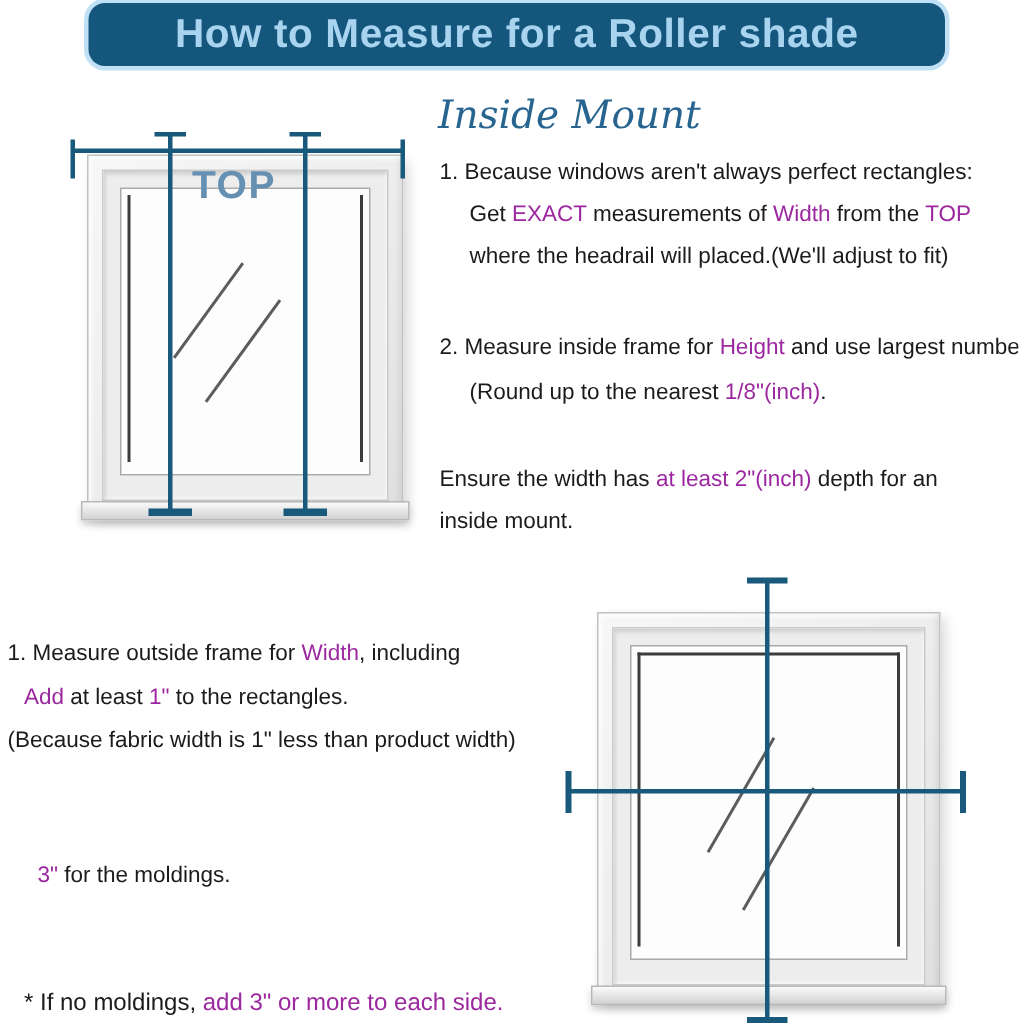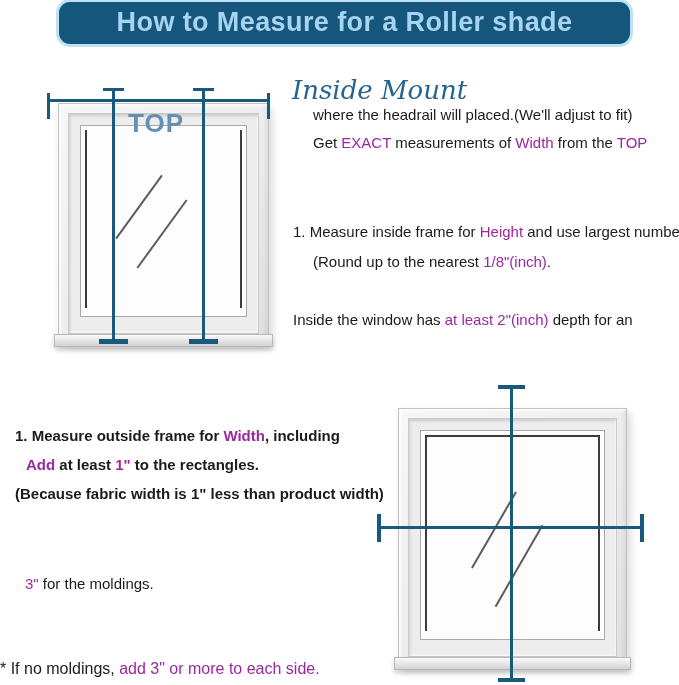--- a/index.html
+++ b/index.html
@@ -14,31 +14,31 @@
   
   .banner{position:absolute;left:59px;top:2px;width:571px;height:42px;
     background:var(--banner-bg);border-radius:11px;
     box-shadow:0 0 0 3px rgba(130,195,235,.5);
     text-align:center;line-height:41px;font-size:27px;font-weight:bold;
     color:var(--banner-text);letter-spacing:.4px;}
 
   
   .h2{position:absolute;font-family:"DejaVu Serif",serif;font-style:italic;
     font-size:26px;color:var(--heading);white-space:nowrap;}
-  #h-inside{left:292px;top:75px;}
+  #h-inside{left:292px;top:62px;}
   #h-outside{left:4px;top:384px;}
 
   
   .para{position:absolute;font-size:15px;line-height:28px;color:var(--body-text);white-space:nowrap;}
   #p-in-1{left:293px;top:101px;}
   #p-in-2{left:293px;top:217px;line-height:30px;}
   #p-in-3{left:293px;top:306px;}
-  #p-out-1{left:15px;top:421px;line-height:29px;font-weight:bold;}
+  #p-out-1{left:5px;top:421px;line-height:29px;}
   #p-out-2{left:5px;top:569px;line-height:29px;}
-  #p-foot{left:0;top:655px;font-size:16px;}
+  #p-foot{left:16px;top:655px;font-size:16px;}
   .ind1{padding-left:20px;}
   .ind2{padding-left:11px;}
   .hl{color:var(--highlight);}
 
   
   .win{position:absolute;background:linear-gradient(135deg,#f7f7f7 0%,#ececec 55%,#dfdfdf 100%);
     border:1px solid #c2c2c2;
     box-shadow:3px 4px 8px rgba(0,0,0,.16), inset -2px -2px 4px rgba(0,0,0,.07), inset 2px 2px 3px rgba(255,255,255,.9);}
   #win-inside{left:58px;top:103px;width:211px;height:241px;}
   #win-outside{left:398px;top:408px;width:229px;height:259px;}
@@ -107,29 +107,31 @@
   <div class="ml" id="ml-in-v1-capT"></div>
   <div class="ml" id="ml-in-v1-capB"></div>
   <div class="ml" id="ml-in-v2"></div>
   <div class="ml" id="ml-in-v2-capT"></div>
   <div class="ml" id="ml-in-v2-capB"></div>
 
   <div class="top-label">TOP</div>
 
   <div class="h2" id="h-inside">Inside Mount</div>
   <div class="para" id="p-in-1">
+      <div class="tline"><span>1. Because windows aren't always perfect rectangles:</span></div>
+      <div class="tline ind1"><span>Get </span><span class="hl">EXACT</span><span> measurements of </span><span class="hl">Width</span><span> from the </span><span class="hl">TOP</span></div>
       <div class="tline ind1"><span>where the headrail will placed.(We'll adjust to fit)</span></div>
-      <div class="tline ind1"><span>Get </span><span class="hl">EXACT</span><span> measurements of </span><span class="hl">Width</span><span> from the </span><span class="hl">TOP</span></div>
     </div>
   <div class="para" id="p-in-2">
-      <div class="tline"><span>1. Measure inside frame for </span><span class="hl">Height</span><span> and use largest number</span></div>
+      <div class="tline"><span>2. Measure inside frame for </span><span class="hl">Height</span><span> and use largest number</span></div>
       <div class="tline ind1"><span>(Round up to the nearest </span><span class="hl">1/8"(inch)</span><span>.</span></div>
     </div>
   <div class="para" id="p-in-3">
-      <div class="tline"><span>Inside the window has </span><span class="hl">at least 2"(inch)</span><span> depth for an</span></div>
+      <div class="tline"><span>Ensure the width has </span><span class="hl">at least 2"(inch)</span><span> depth for an</span></div>
+      <div class="tline"><span>inside mount.</span></div>
     </div>
 
   <div class="para" id="p-out-1">
       <div class="tline"><span>1. Measure outside frame for </span><span class="hl">Width</span><span>, including</span></div>
       <div class="tline ind2"><span class="hl">Add</span><span> at least </span><span class="hl">1"</span><span> to the rectangles.</span></div>
       <div class="tline"><span>(Because fabric width is 1" less than product width)</span></div>
     </div>
   <div class="para" id="p-out-2">
       <div class="tline ind1"><span class="hl">3"</span><span>  for the moldings.</span></div>
     </div>

